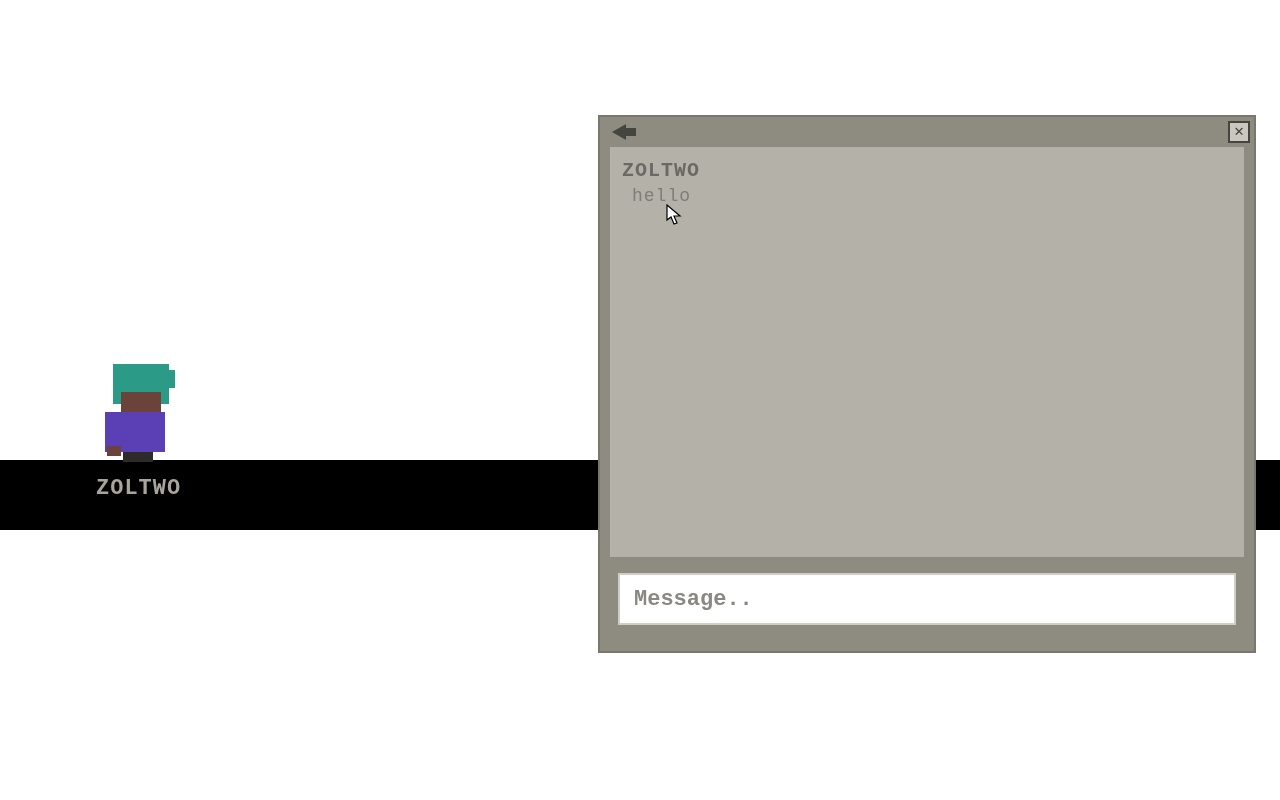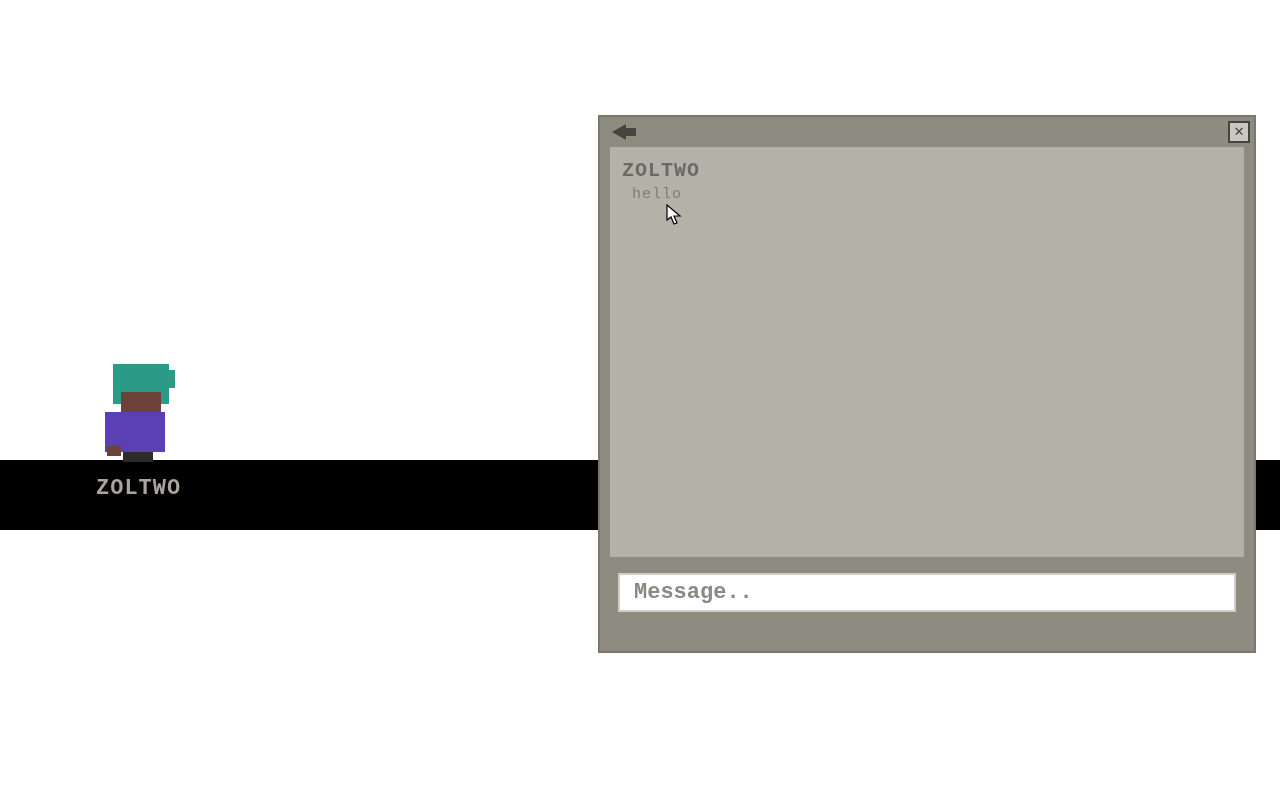--- a/index.html
+++ b/index.html
@@ -147,32 +147,32 @@
   .msg-block { margin-bottom: 14px; }
   .msg-name {
     font-size: 20px;
     font-weight: bold;
     letter-spacing: 1px;
     margin-bottom: 4px;
   }
   .msg-name.other { color: #6a6964; }
   .msg-name.self  { color: #3f9a3b; }
   .msg-text {
-    font-size: 15px;
+    font-size: 18px;
     color: #7e7d77;
     padding-left: 10px;
     letter-spacing: 1px;
   }
 
   .input-area {
     margin: 16px 18px 0 18px;
   }
   .message-input {
     width: 100%;
-    height: 39px;
+    height: 52px;
     background: #ffffff;
     border: 2px solid #cfcdc4;
     font-family: "Courier New", monospace;
     font-size: 22px;
     font-weight: bold;
     padding: 0 14px;
     color: #555;
   }
   .message-input::placeholder {
     color: #8a8882;

